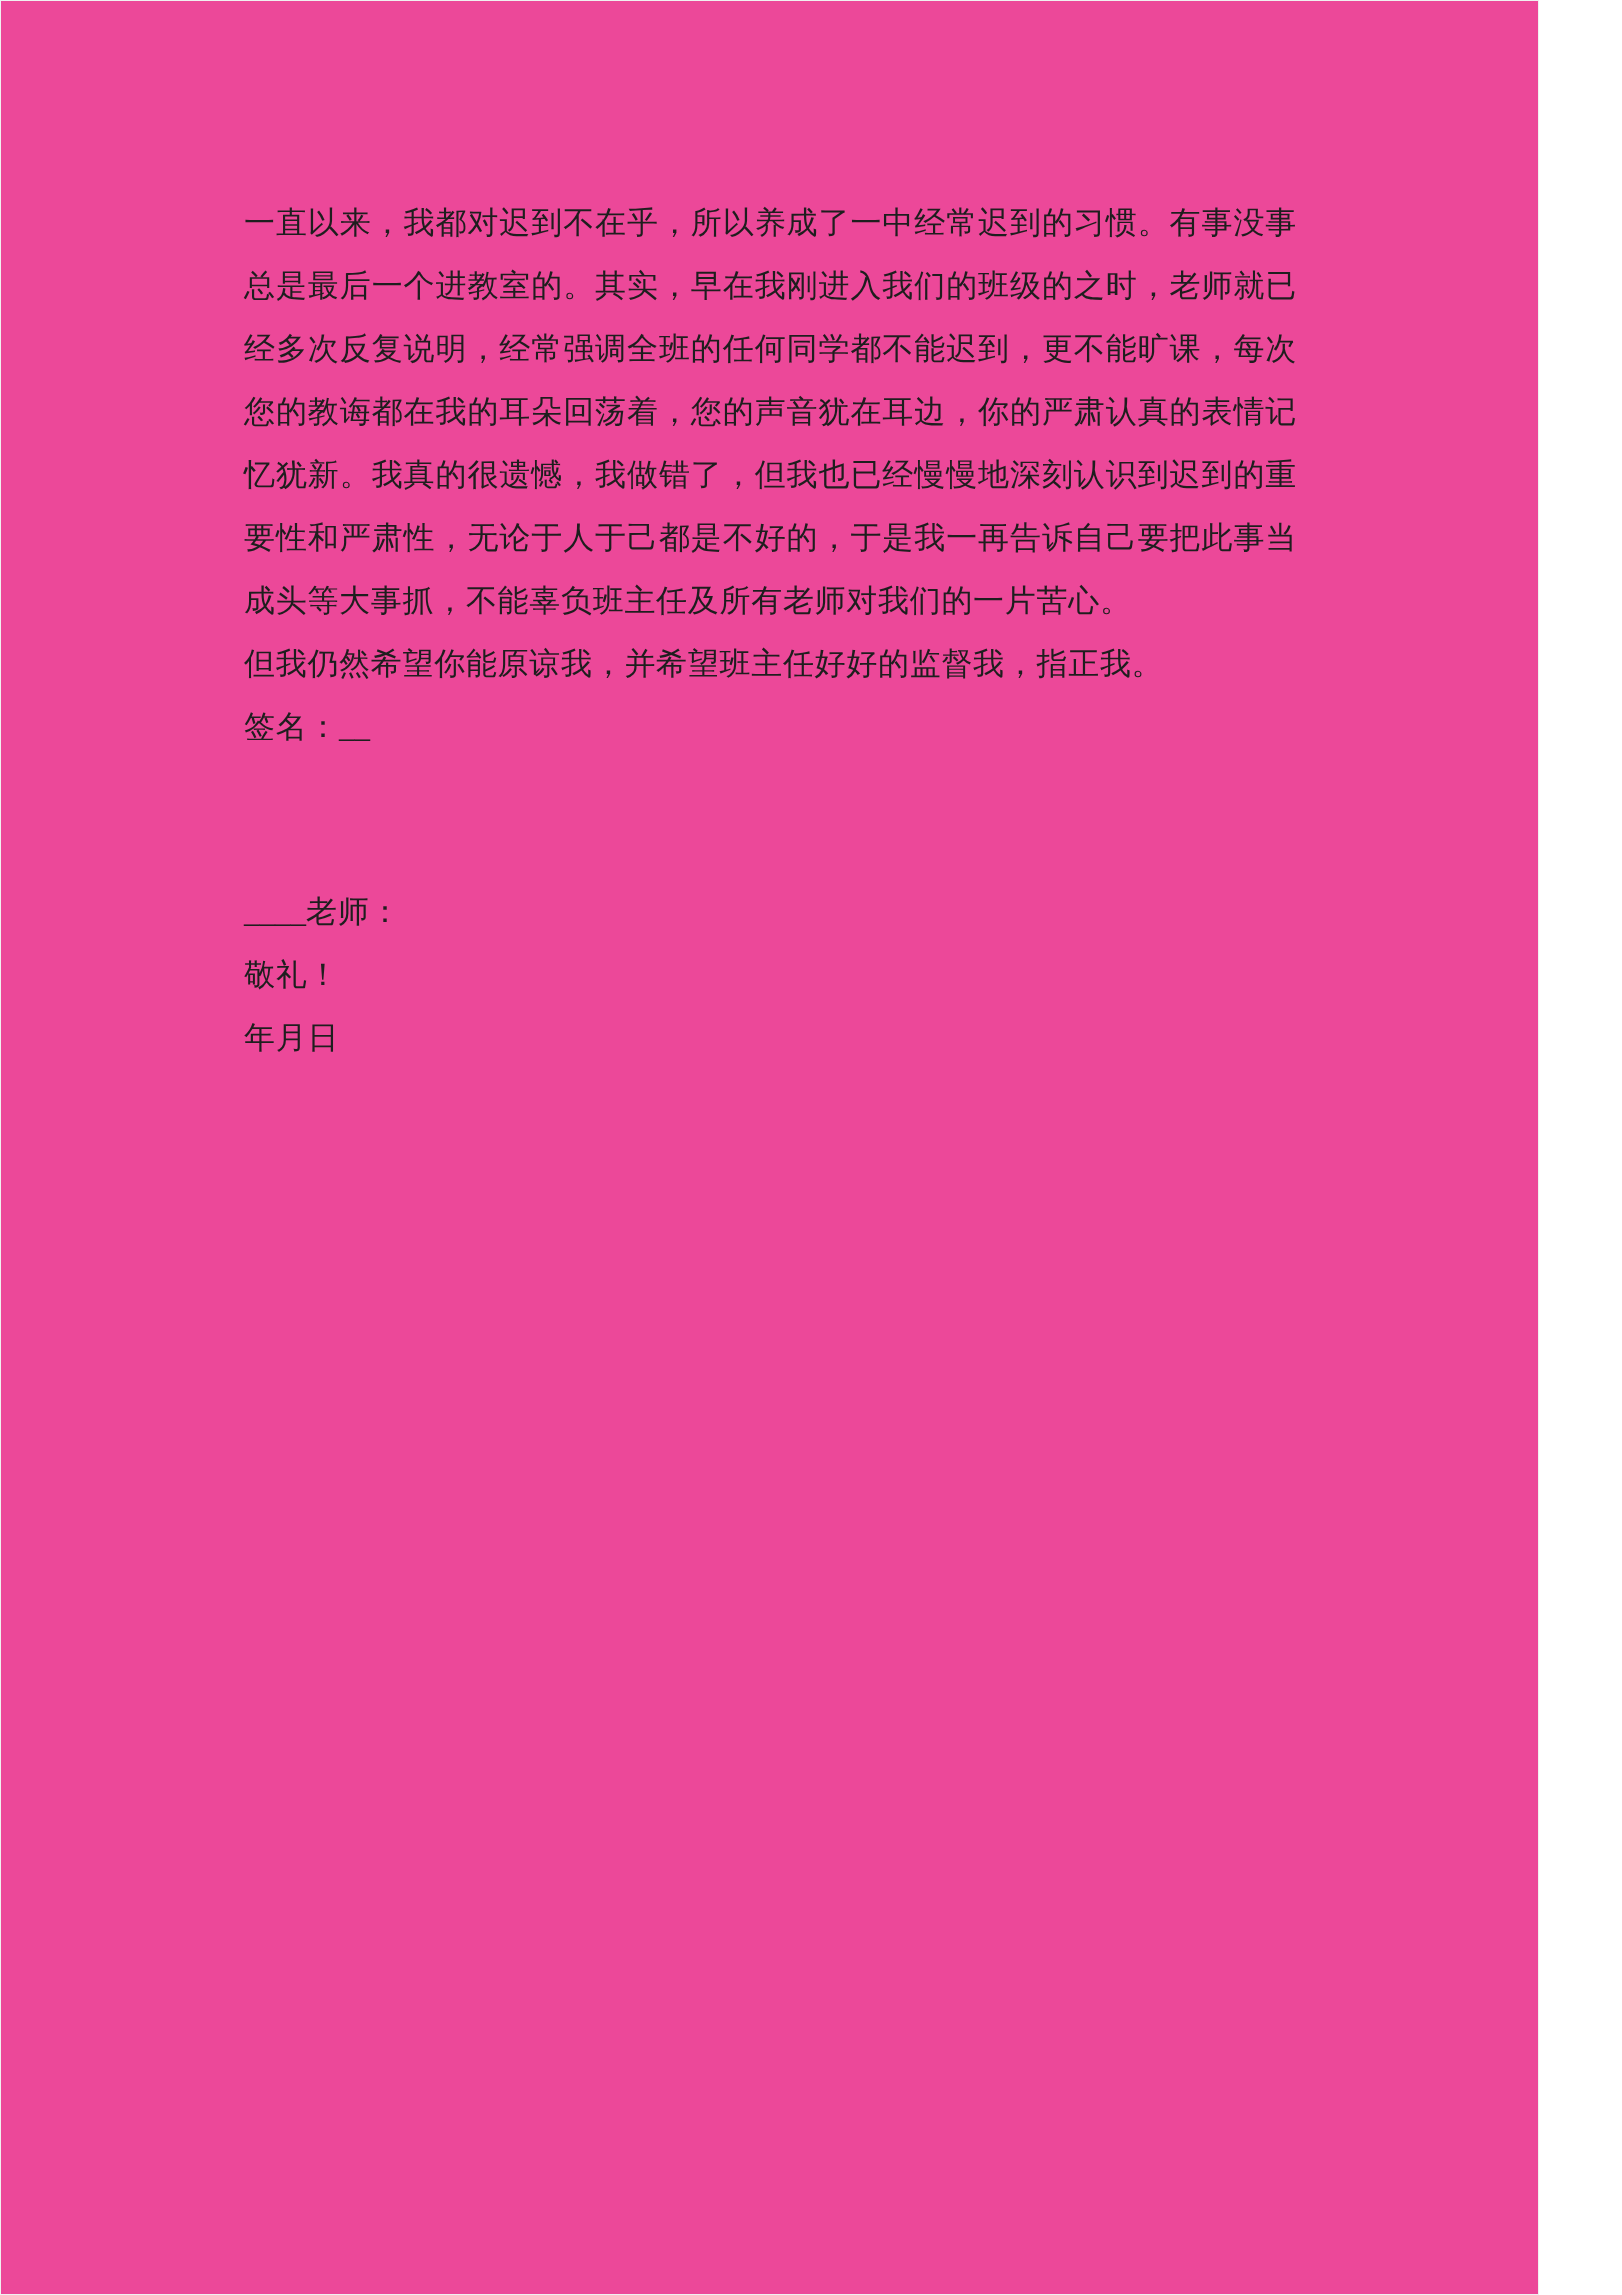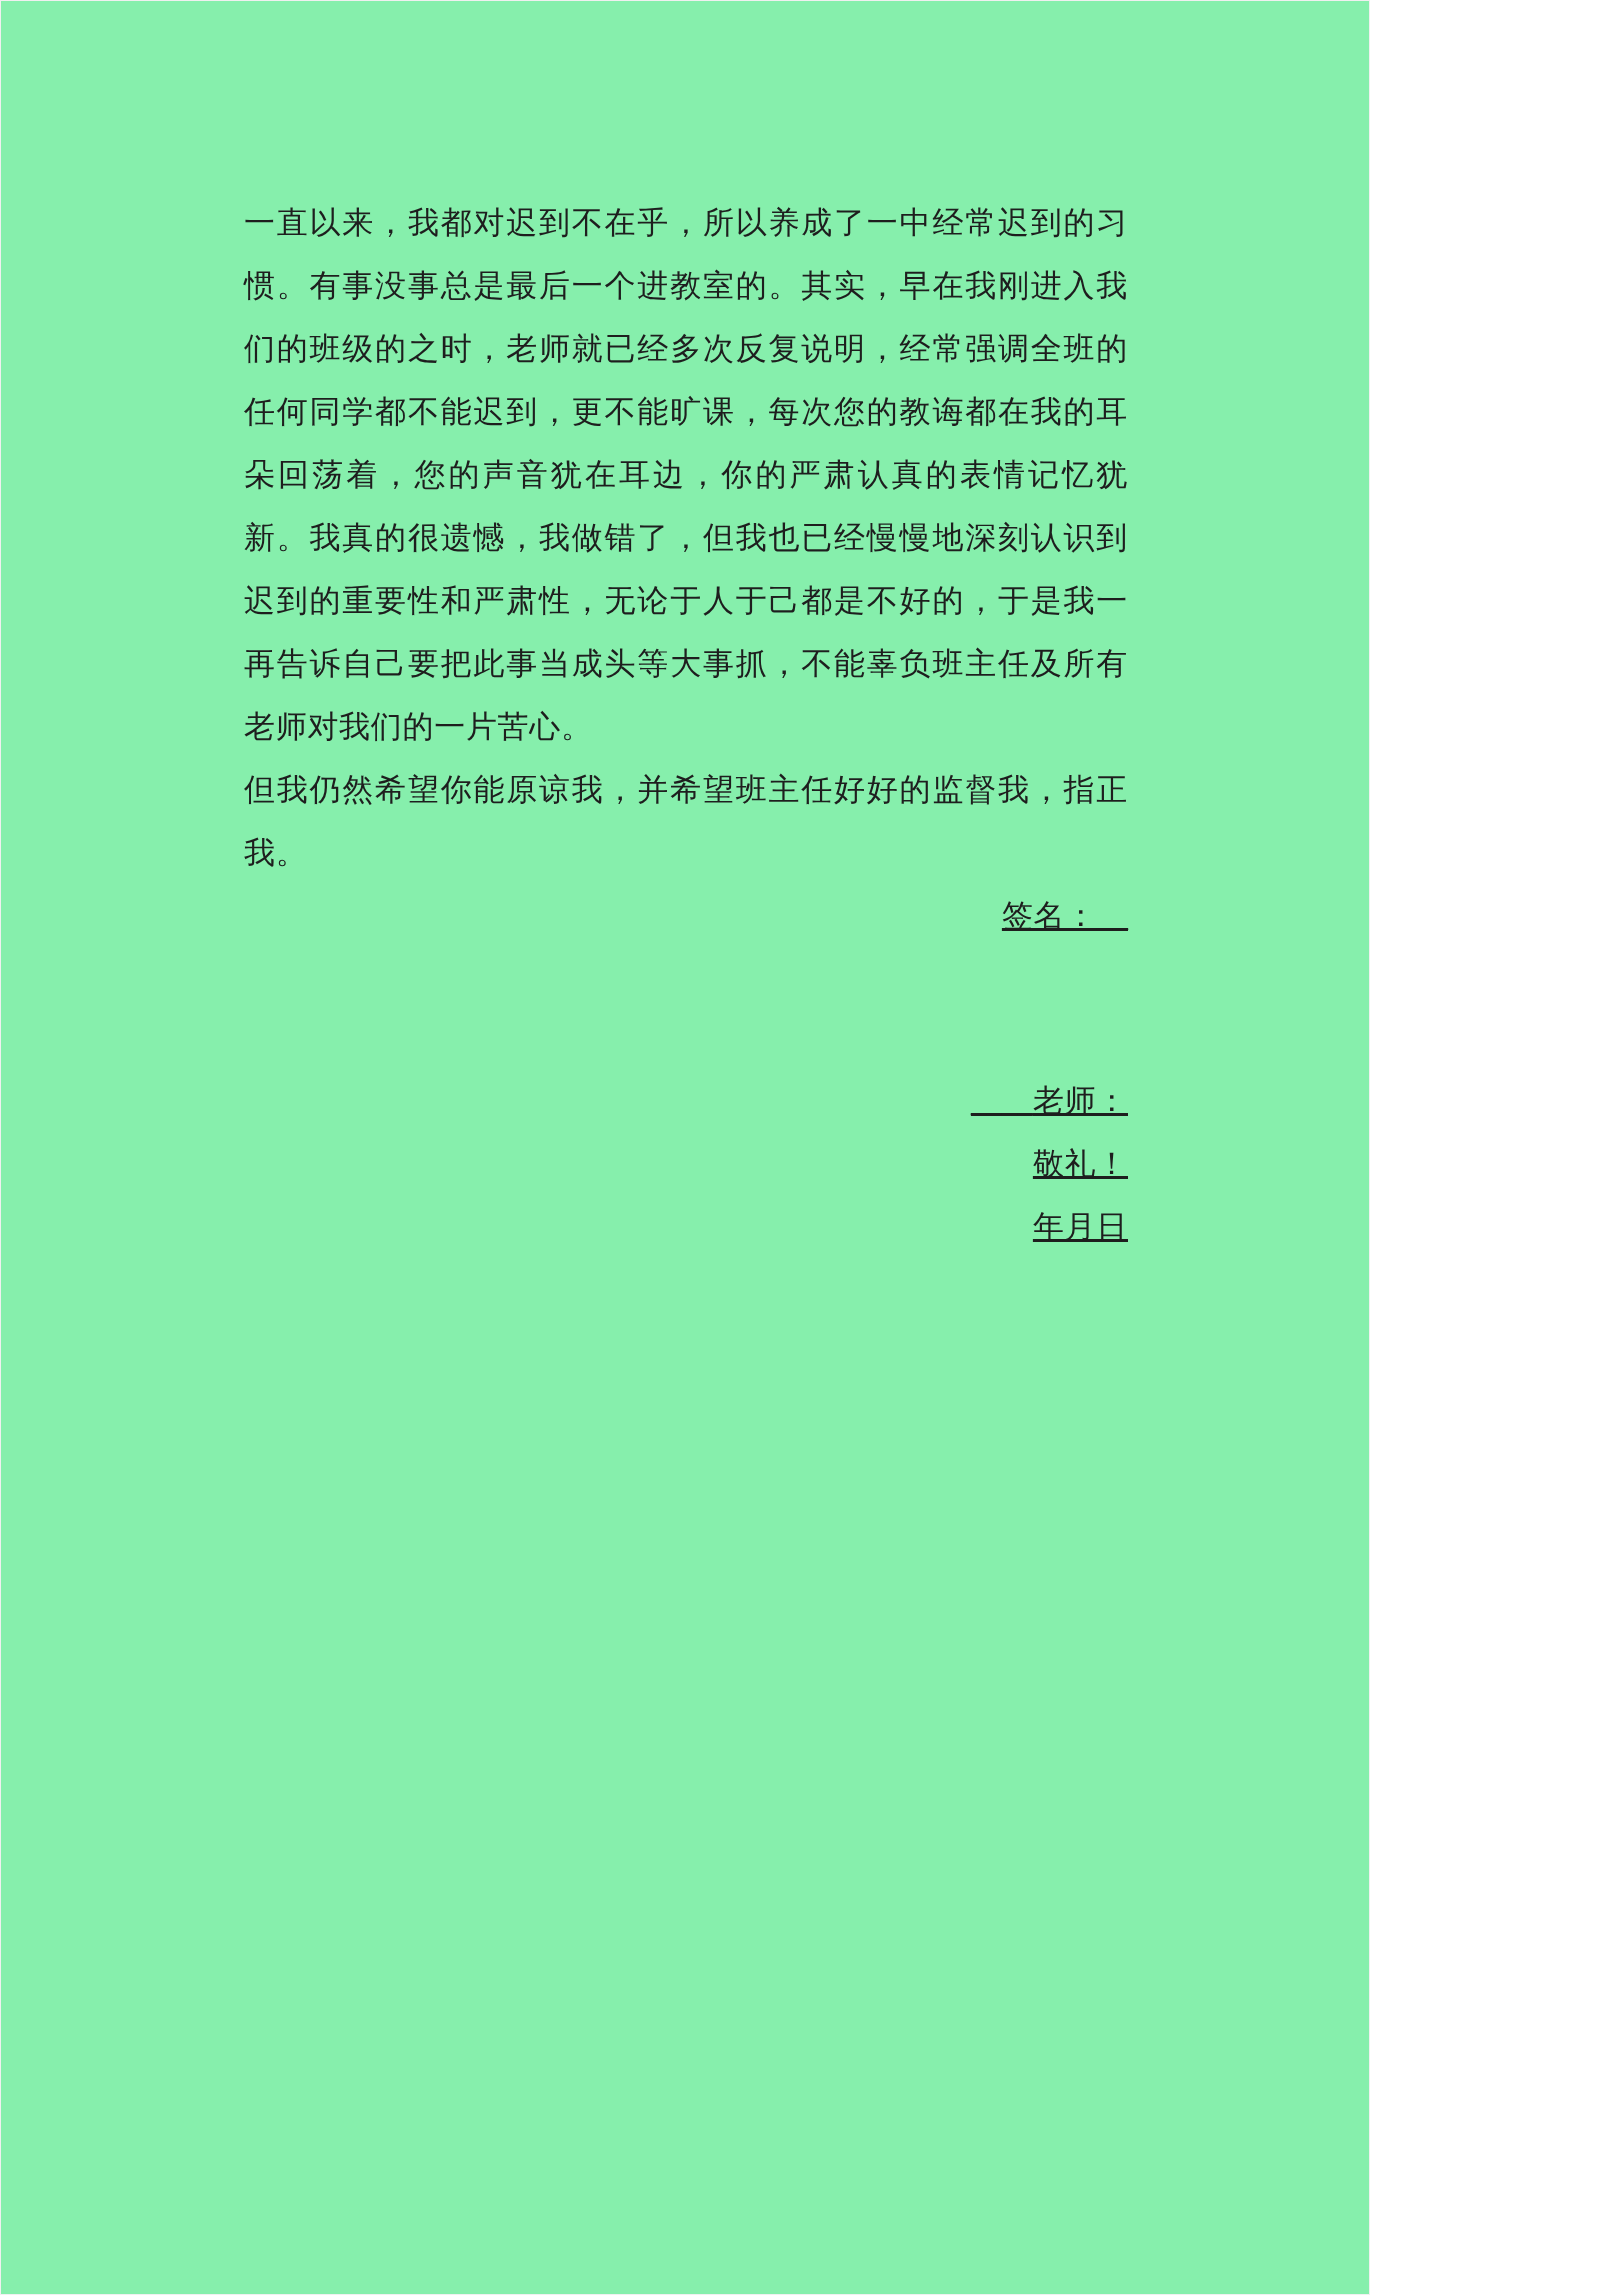--- a/index.html
+++ b/index.html
@@ -2,43 +2,42 @@
 <html lang="zh" style="font-size:10.5px"><head>
 <meta charset="utf-8">
 <style>
   html, body {
     margin: 0;
     padding: 0;
     background: #ffffff;
   }
   .page {
     position: relative;
-    width: 1370px;
+    width: 1539px;
     height: 2295px;
-    background: #86efac;
+    background: #ec4899;
     box-sizing: border-box;
     border: 1.3px solid #f0f0f0;
     overflow: hidden;
     font-family: "Liberation Serif", "DejaVu Serif", serif;
     color: #1e1e1e;
   }
   .content {
     box-sizing: border-box;
     padding: 190px 241px 0 243px;
     font-size: 31px;
     line-height: 63px;
     letter-spacing: 0.7px;
   }
   .letter p {
     margin: 0;
     text-align: justify;
   }
   .letter p.no-justify {
-    text-align: right;
-    text-decoration: underline;
+    text-align: left;
   }
   .letter-second {
     margin-top: 122px;
   }
   .blank {
     letter-spacing: 0;
   }
 </style>
 </head>
 <body>

